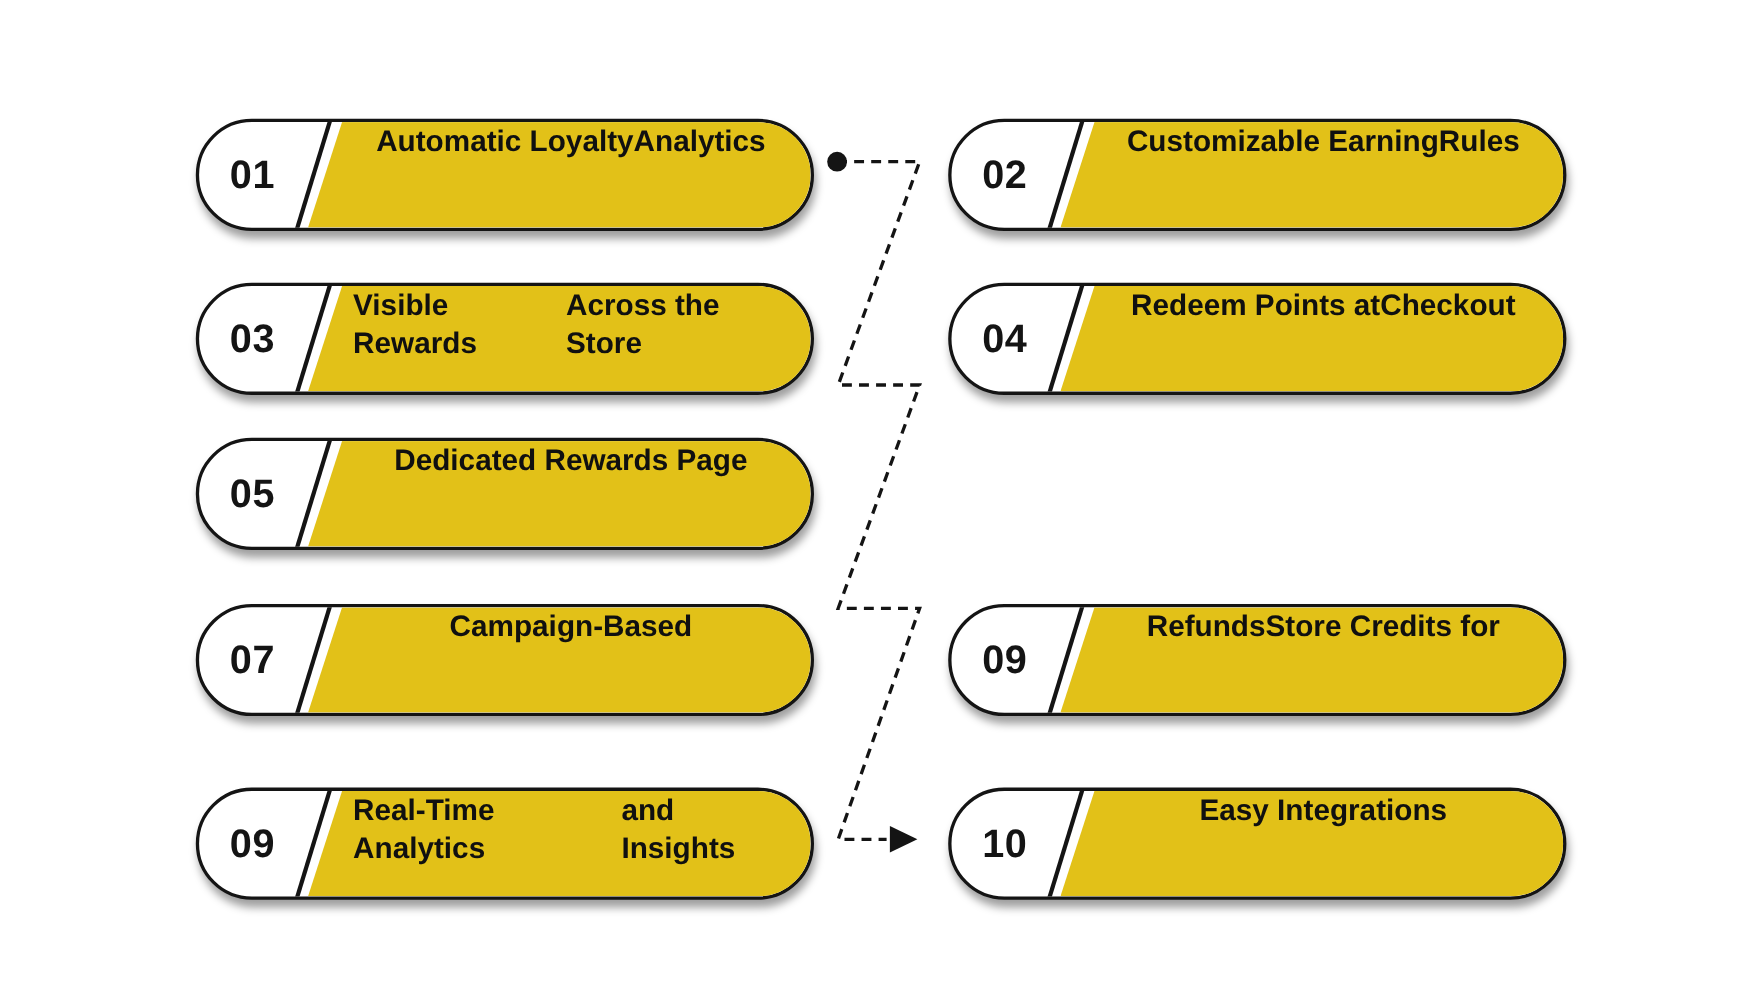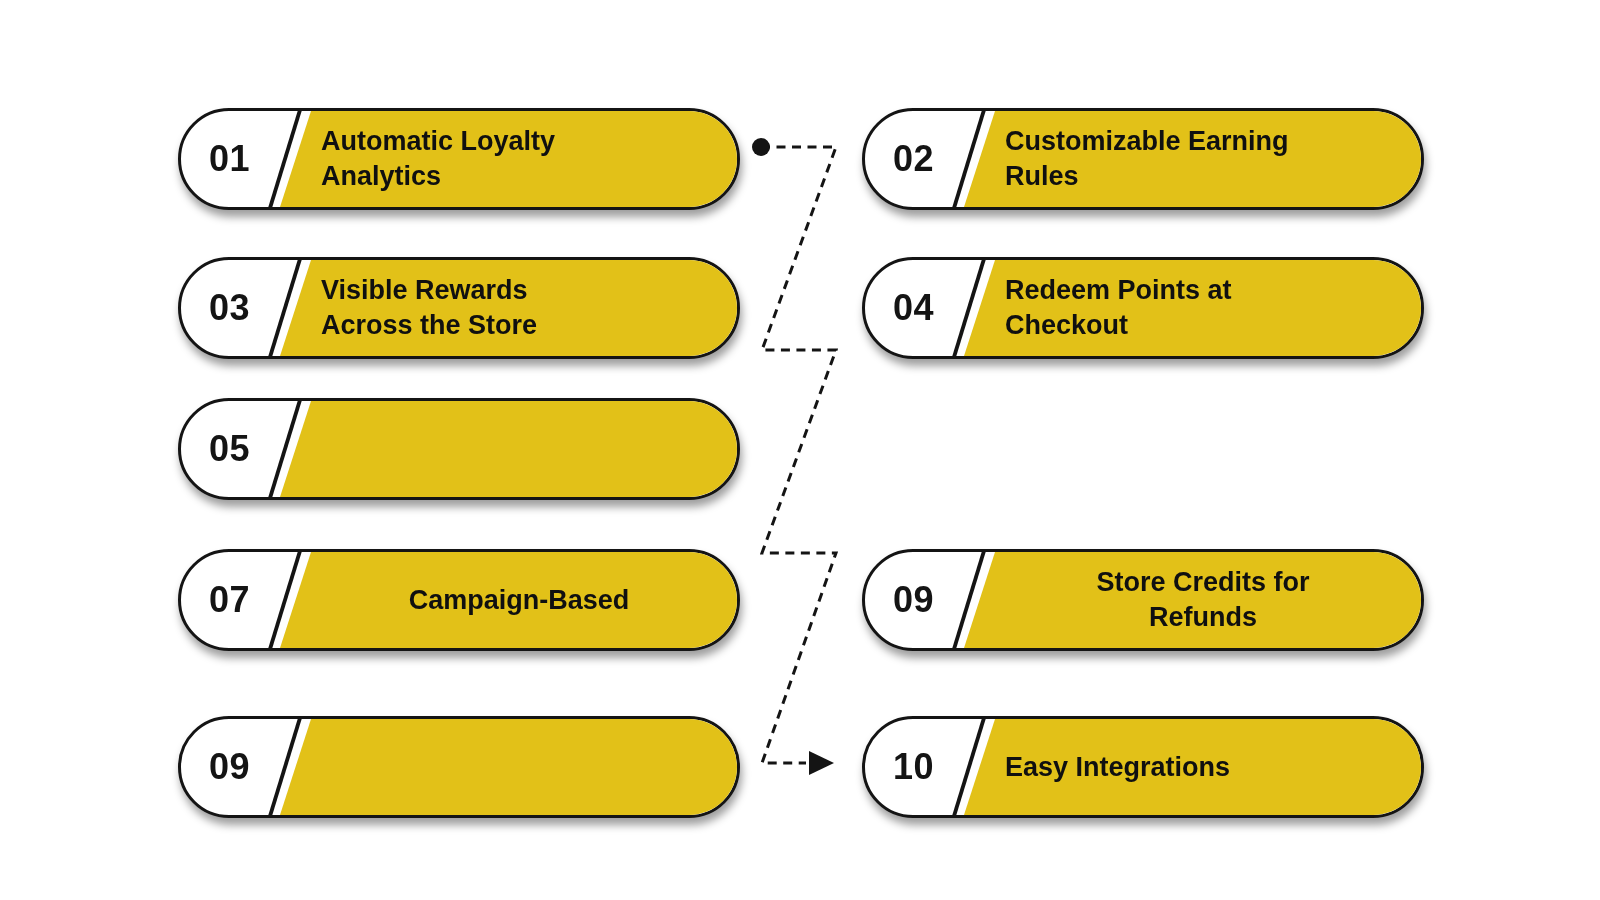--- a/index.html
+++ b/index.html
@@ -24,21 +24,21 @@
     background:var(--ink,#141414);transform:skewX(-17deg);
   }
   .pill .num{
     position:absolute;left:0;top:0;bottom:0;width:97px;
     display:flex;align-items:center;justify-content:center;
     font-size:36px;font-weight:700;color:var(--ink,#141414);
     letter-spacing:0.5px;
   }
   .pill .label{
     position:absolute;left:140px;right:20px;top:0;bottom:0;
-    display:flex;flex-direction:column;justify-content:center;
+    display:flex;flex-direction:row;justify-content:center;
     font-size:27px;line-height:35px;font-weight:700;color:#101010;
   }
   .pill .label span:empty{display:none;}
   .col-l{left:178px;} .col-r{left:862px;}
   .row-0{top:108px;} .row-1{top:257px;} .row-2{top:398px;}
   .row-3{top:549px;text-align:center;} .row-4{top:716px;}
   .connector{position:absolute;inset:0;width:1600px;height:900px;pointer-events:none;}
   .connector .dash{fill:none;stroke:var(--ink,#141414);stroke-width:3;stroke-dasharray:9 6.5;}
   .connector .solid{fill:var(--ink,#141414);stroke:none;}
 </style>
@@ -90,46 +90,54 @@
     <div class="label">
       <span>Redeem Points at</span>
       <span>Checkout</span>
     </div>
   </div>
 
   <div class="pill col-l row-2">
     <div class="fill"></div>
     <div class="slash"></div>
     <div class="num">05</div>
+    <div class="label">
+      <span>Dedicated Rewards Page</span>
+
+    </div>
   </div>
 
 
   <div class="pill col-l row-3">
     <div class="fill"></div>
     <div class="slash"></div>
     <div class="num">07</div>
     <div class="label">
       <span>Campaign-Based</span>
     </div>
   </div>
 
   <div class="pill col-r row-3">
     <div class="fill"></div>
     <div class="slash"></div>
     <div class="num">09</div>
     <div class="label">
+      <span>Refunds</span>
       <span>Store Credits for</span>
-      <span>Refunds</span>
     </div>
   </div>
 
   <div class="pill col-l row-4">
     <div class="fill"></div>
     <div class="slash"></div>
     <div class="num">09</div>
+    <div class="label">
+      <span>Real-Time Analytics</span>
+      <span>and Insights</span>
+    </div>
   </div>
 
   <div class="pill col-r row-4">
     <div class="fill"></div>
     <div class="slash"></div>
     <div class="num">10</div>
     <div class="label">
       <span>Easy Integrations</span>
 
     </div>

